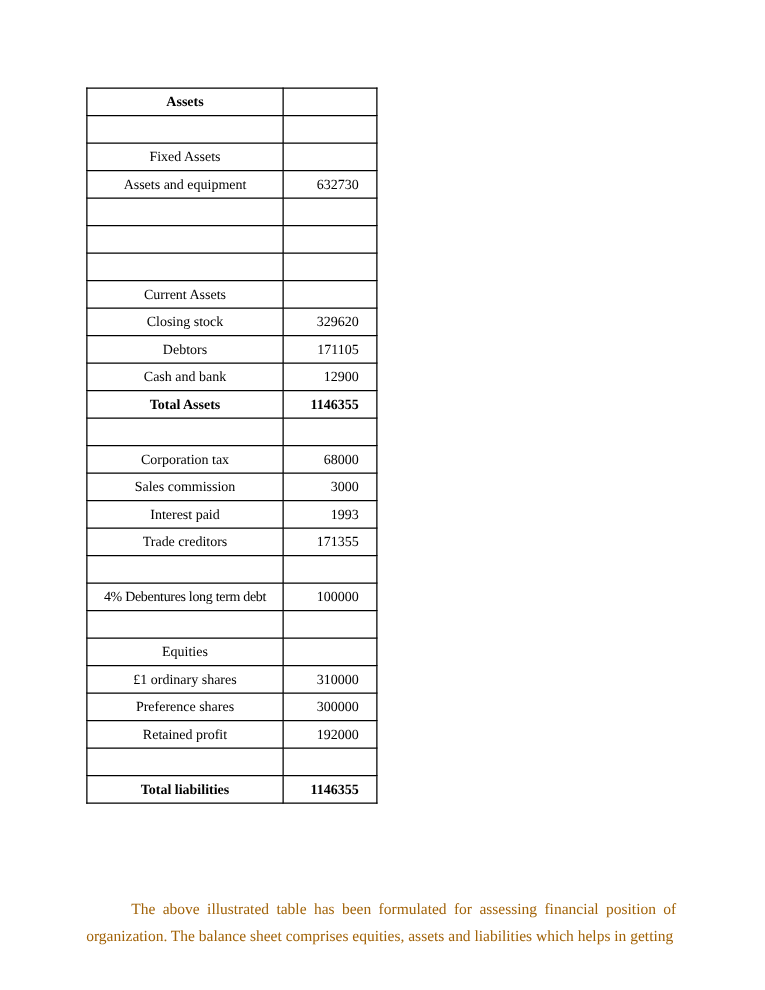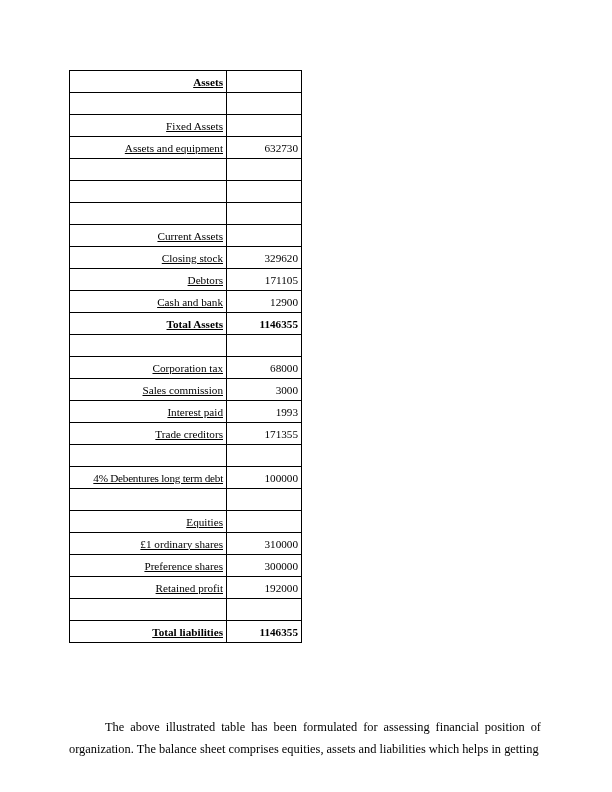--- a/index.html
+++ b/index.html
@@ -38,47 +38,46 @@
     border: 1px solid #000000;
     height: 21px;
     padding: 0 3px;
     font-size: 11.2px;
     line-height: 20px;
     vertical-align: middle;
     white-space: nowrap;
     overflow: visible;
   }
   .sheet-table td.label {
-    text-align: right;
-    text-decoration: underline;
+    text-align: center;
   }
   .sheet-table td.value {
     text-align: right;
-    padding-right: 3px;
+    padding-right: 14px;
   }
   .sheet-table tr.bold td {
     font-weight: bold;
   }
   .sheet-table tr.spacer td {
     height: 21px;
   }
   .tight {
     letter-spacing: -0.25px;
   }
   
   .body-paragraph {
     position: absolute;
     left: 69px;
     top: 668px;
     width: 472px;
     font-size: 12.4px;
     line-height: 22px;
     text-align: justify;
     text-indent: 36px;
-    color: #000000;
+    color: #a16207;
     margin-top: 48px;
   }
 </style>
 </head>
 <body>
 
 <div class="page">
 
   <table class="sheet-table">
     <colgroup>

